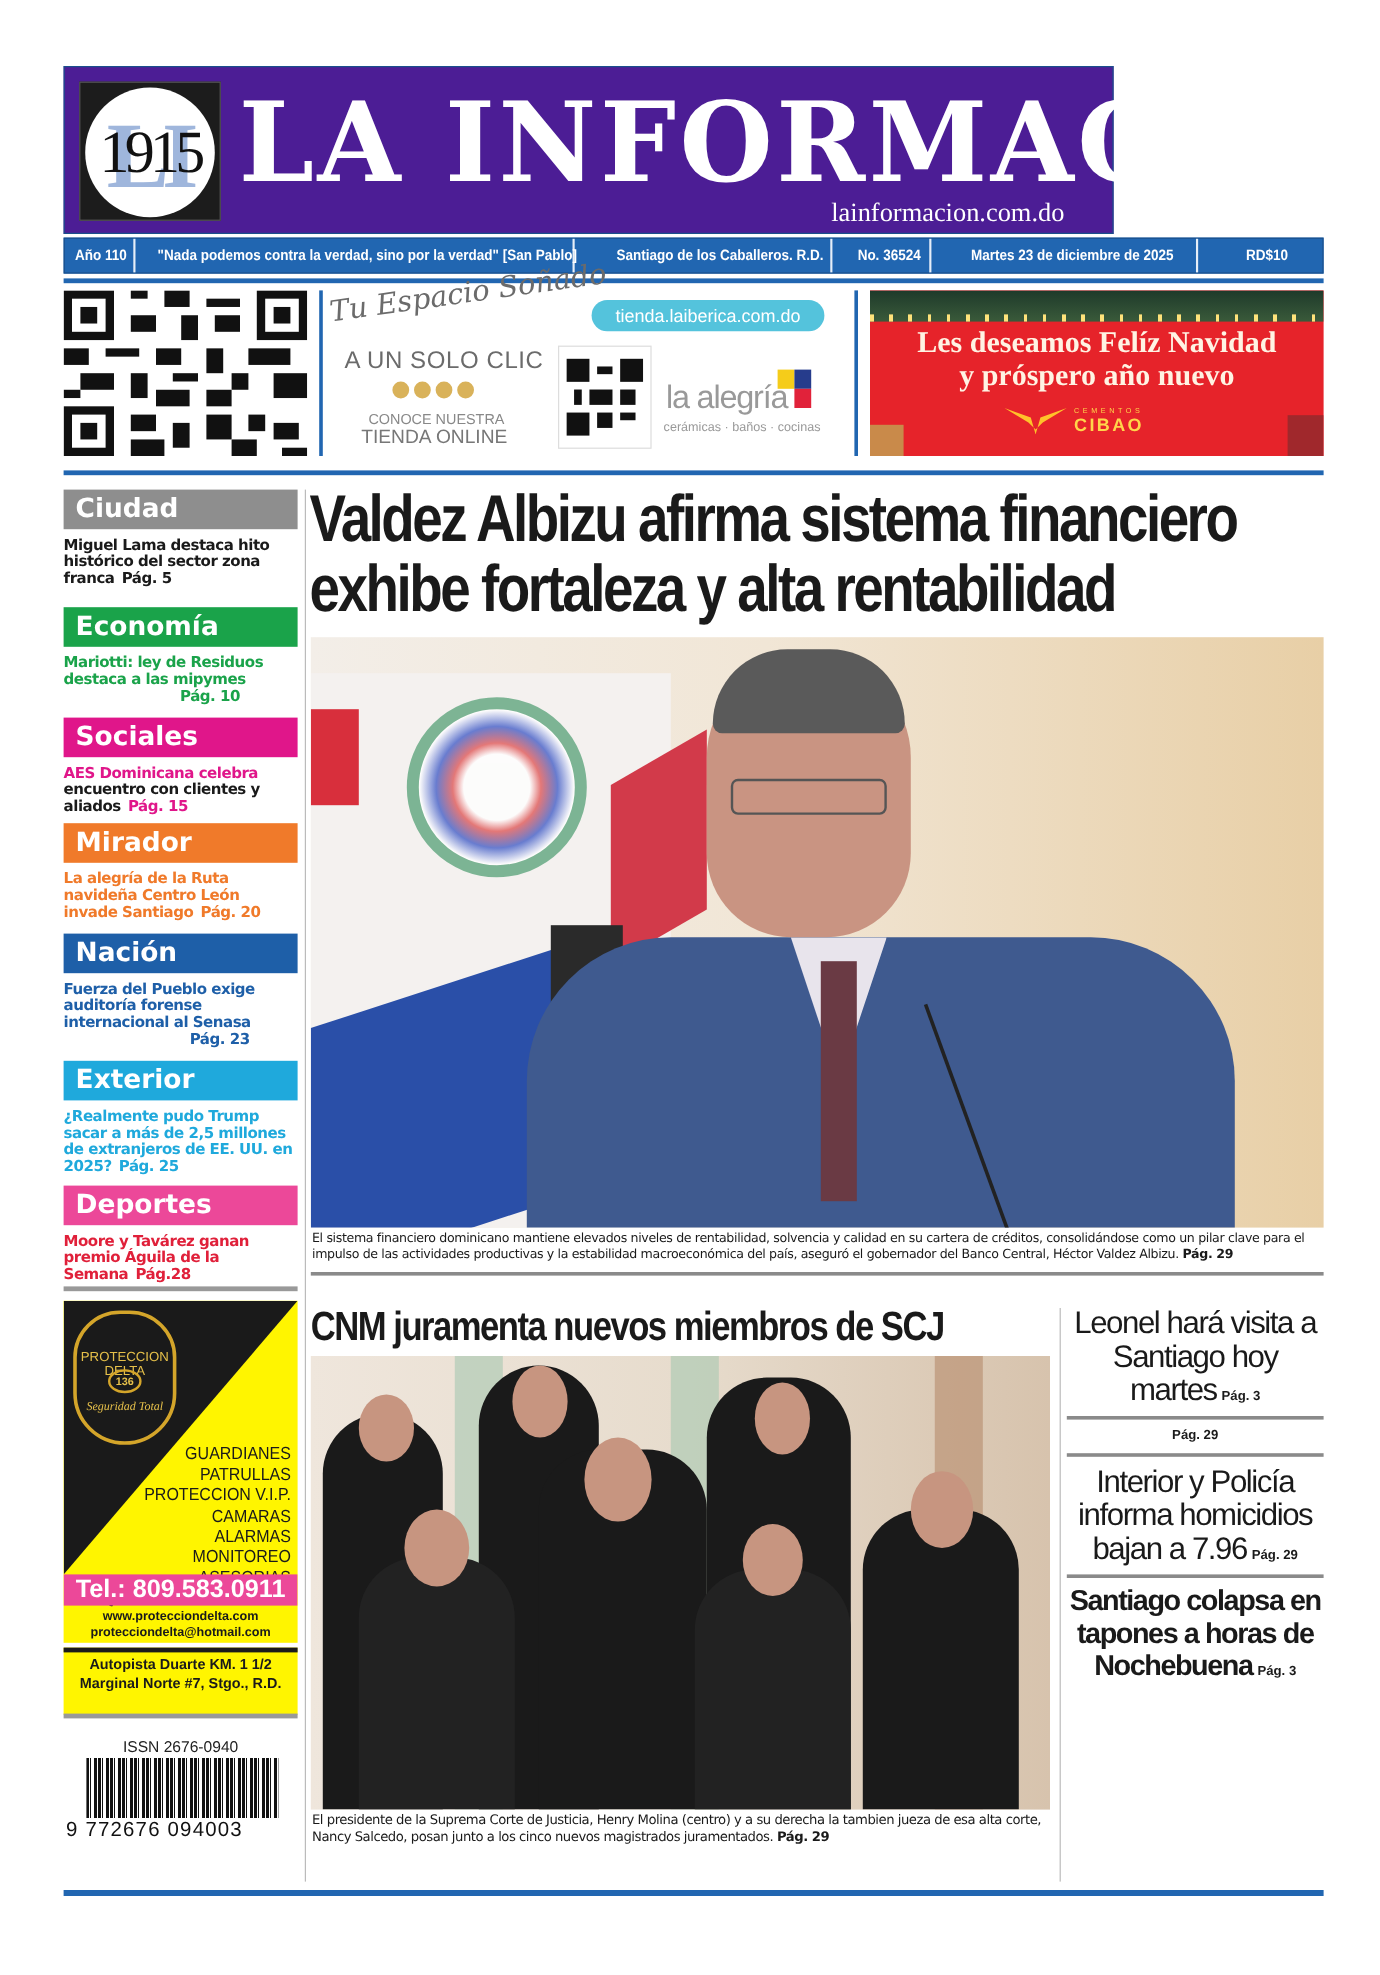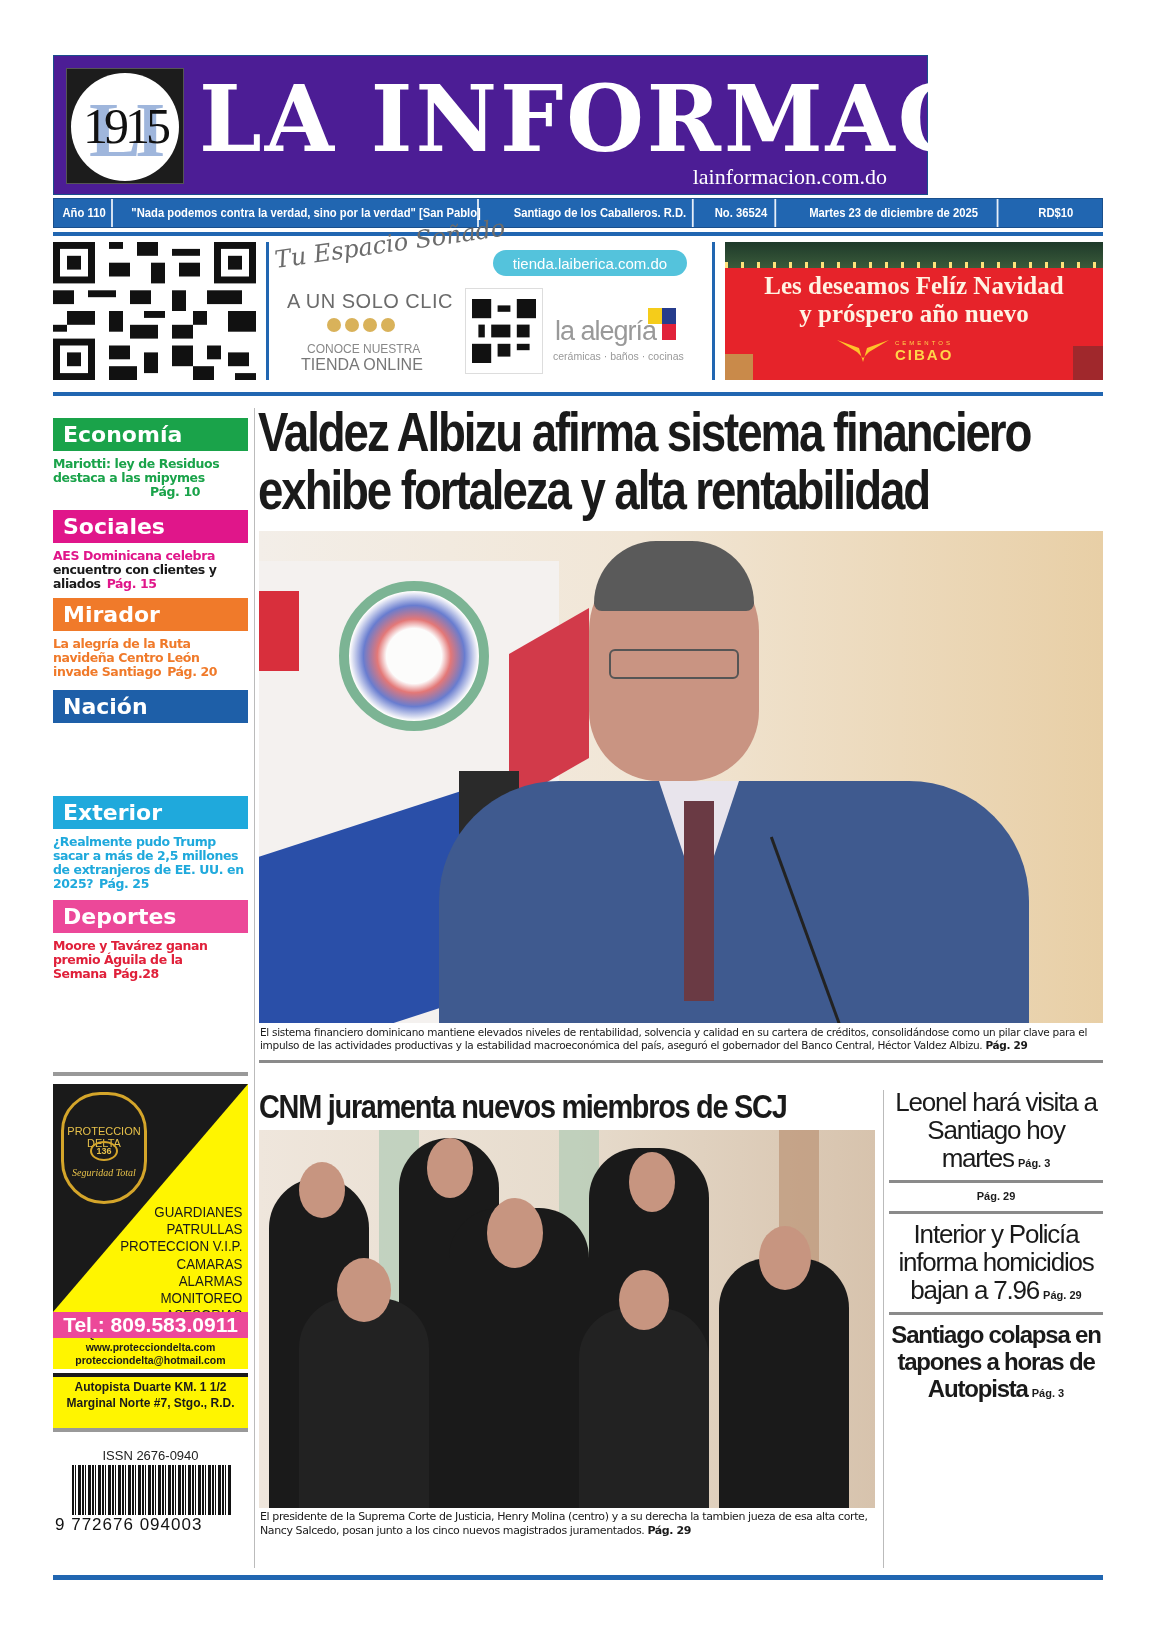--- a/index.html
+++ b/index.html
@@ -229,34 +229,39 @@
   </svg>
   <div class="abs cibao-small">CEMENTOS</div>
   <div class="abs cibao">CIBAO</div>
   <div class="abs gift-left"></div>
   <div class="abs gift-right"></div>
 </div>
 
 <div class="abs rule-blue" style="left:53px;top:392px;width:1050px;"></div>
 
 <div class="abs sidebar">
+  <div style="height:88px;">
+    <div class="sec-head" style="background:#8e8e8e;">Ciudad</div>
+    <div class="sec-text" style="color:#1a1a1a;"><span>Miguel Lama destaca hito histórico del sector zona franca</span><span class="pg">Pág. 5</span></div>
+  </div>
   <div style="height:92px;margin-top:10px;">
     <div class="sec-head" style="background:#1aa34a;">Economía</div>
     <div class="sec-text" style="color:#1aa34a;"><span>Mariotti: ley de Residuos destaca a las mipymes</span><div style="text-align:right;padding-right:48px;">Pág. 10</div></div>
   </div>
   <div style="height:88px;">
     <div class="sec-head" style="background:#e0168a;">Sociales</div>
     <div class="sec-text" style="color:#1a1a1a;"><span style="color:#e0168a;">AES Dominicana celebra</span> <span>encuentro con clientes y aliados</span><span class="pg" style="color:#e0168a;">Pág. 15</span></div>
   </div>
   <div style="height:92px;">
     <div class="sec-head" style="background:#f07a2a;">Mirador</div>
     <div class="sec-text" style="color:#f07a2a;"><span>La alegría de la Ruta navideña Centro León invade Santiago</span><span class="pg">Pág. 20</span></div>
   </div>
   <div style="height:106px;">
     <div class="sec-head" style="background:#1e5fa8;">Nación</div>
+    <div class="sec-text" style="color:#1e5fa8;"><span>Fuerza del Pueblo exige auditoría forense internacional al Senasa</span><div style="text-align:right;padding-right:40px;">Pág. 23</div></div>
   </div>
   <div style="height:104px;">
     <div class="sec-head" style="background:#1fa9dc;">Exterior</div>
     <div class="sec-text" style="color:#1fa9dc;"><span>¿Realmente pudo Trump sacar a más de 2,5 millones de extranjeros de EE. UU. en 2025?</span><span class="pg">Pág. 25</span></div>
   </div>
   <div style="height:80px;">
     <div class="sec-head" style="background:#ec4899;text-align:right;">Deportes</div>
     <div class="sec-text" style="color:#e0203a;"><span>Moore y Tavárez ganan premio Águila de la Semana</span><span class="pg">Pág.28</span></div>
   </div>
 </div>
@@ -362,17 +367,17 @@
   <div class="brief-sep"></div>
   <div class="brief bold">
     <span class="pg-block">Pág. 29</span>
   </div>
   <div class="brief-sep"></div>
   <div class="brief light">
     <span class="t">Interior y Policía informa homicidios bajan a 7.96</span><span class="pg">Pág. 29</span>
   </div>
   <div class="brief-sep"></div>
   <div class="brief bold">
-    <span class="t">Santiago colapsa en tapones a horas de Autopista</span><span class="pg">Pág. 3</span>
+    <span class="t">Santiago colapsa en tapones a horas de Nochebuena</span><span class="pg">Pág. 3</span>
   </div>
 </div>
 
 <div class="abs bottom-rule"></div>
 
 </body></html>

